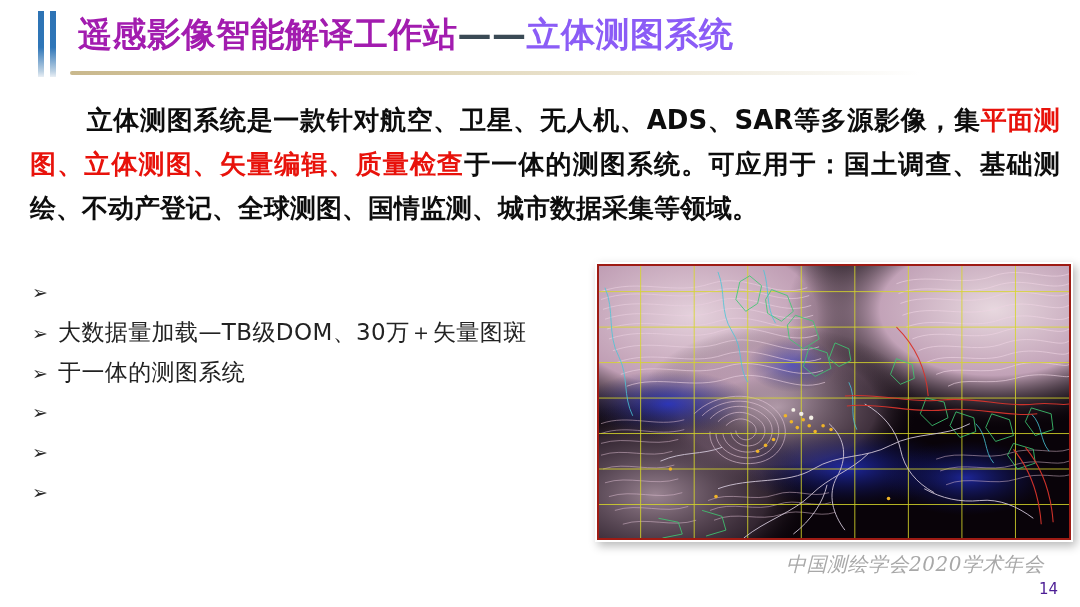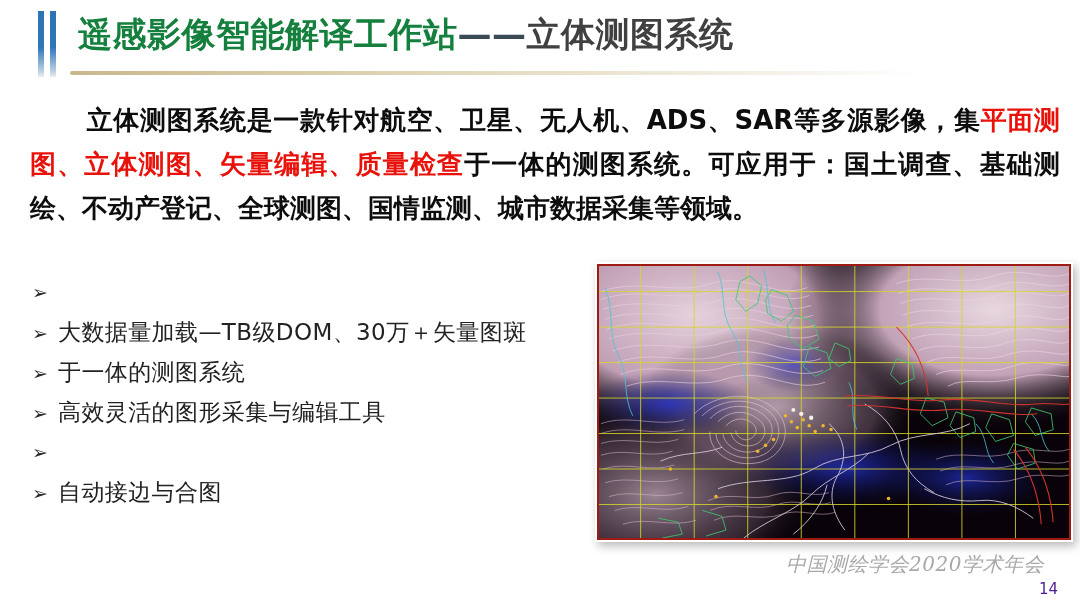--- a/index.html
+++ b/index.html
@@ -37,23 +37,23 @@
     position: absolute;
     left: 78px;
     top: 14px;
     font-size: 34px;
     font-weight: bold;
     letter-spacing: 0.5px;
     white-space: nowrap;
     line-height: 1.2;
     font-family: "DejaVu Sans", "Liberation Sans", sans-serif;
   }
-  .title-text .seg-dark { color: #15803d; }
+  .title-text .seg-dark { color: #a21caf; }
   .title-text .seg-dash { color: #3a4a55; }
-  .title-text .seg-red { color: #404040; text-align: right; }
+  .title-text .seg-red { color: #8b5cf6; text-align: right; }
 
   .title-rule {
     position: absolute;
     left: 70px;
     top: 71px;
     width: 850px;
     height: 4px;
     background: linear-gradient(to right, #c9b88c 0%, #ddd2b0 35%, #ece5d3 65%, #f7f5ef 88%, #ffffff 100%);
     border-radius: 2px;
   }
@@ -173,28 +173,26 @@
     <div class="bullet-row">
       <span class="bullet-mark">➢</span>
       <span class="bullet-label">大数据量加载—TB级DOM、30万＋矢量图斑</span>
     </div>
     <div class="bullet-row">
       <span class="bullet-mark">➢</span>
       <span class="bullet-label">于一体的测图系统</span>
     </div>
     <div class="bullet-row">
       <span class="bullet-mark">➢</span>
-      <span class="bullet-label">高效灵活的图形采集与编辑工具</span>
-    </div>
-    <div class="bullet-row">
-      <span class="bullet-mark">➢</span>
-    </div>
-    <div class="bullet-row">
-      <span class="bullet-mark">➢</span>
-      <span class="bullet-label">自动接边与合图</span>
+    </div>
+    <div class="bullet-row">
+      <span class="bullet-mark">➢</span>
+    </div>
+    <div class="bullet-row">
+      <span class="bullet-mark">➢</span>
     </div>
   </div>
 
   <div class="map-wrap">
     <div class="map-frame">
       <svg viewBox="0 0 474 276" preserveAspectRatio="none">
         <defs>
           <clipPath id="mapclip">
               <rect x="0" y="0" width="474" height="276"></rect>
             </clipPath>

